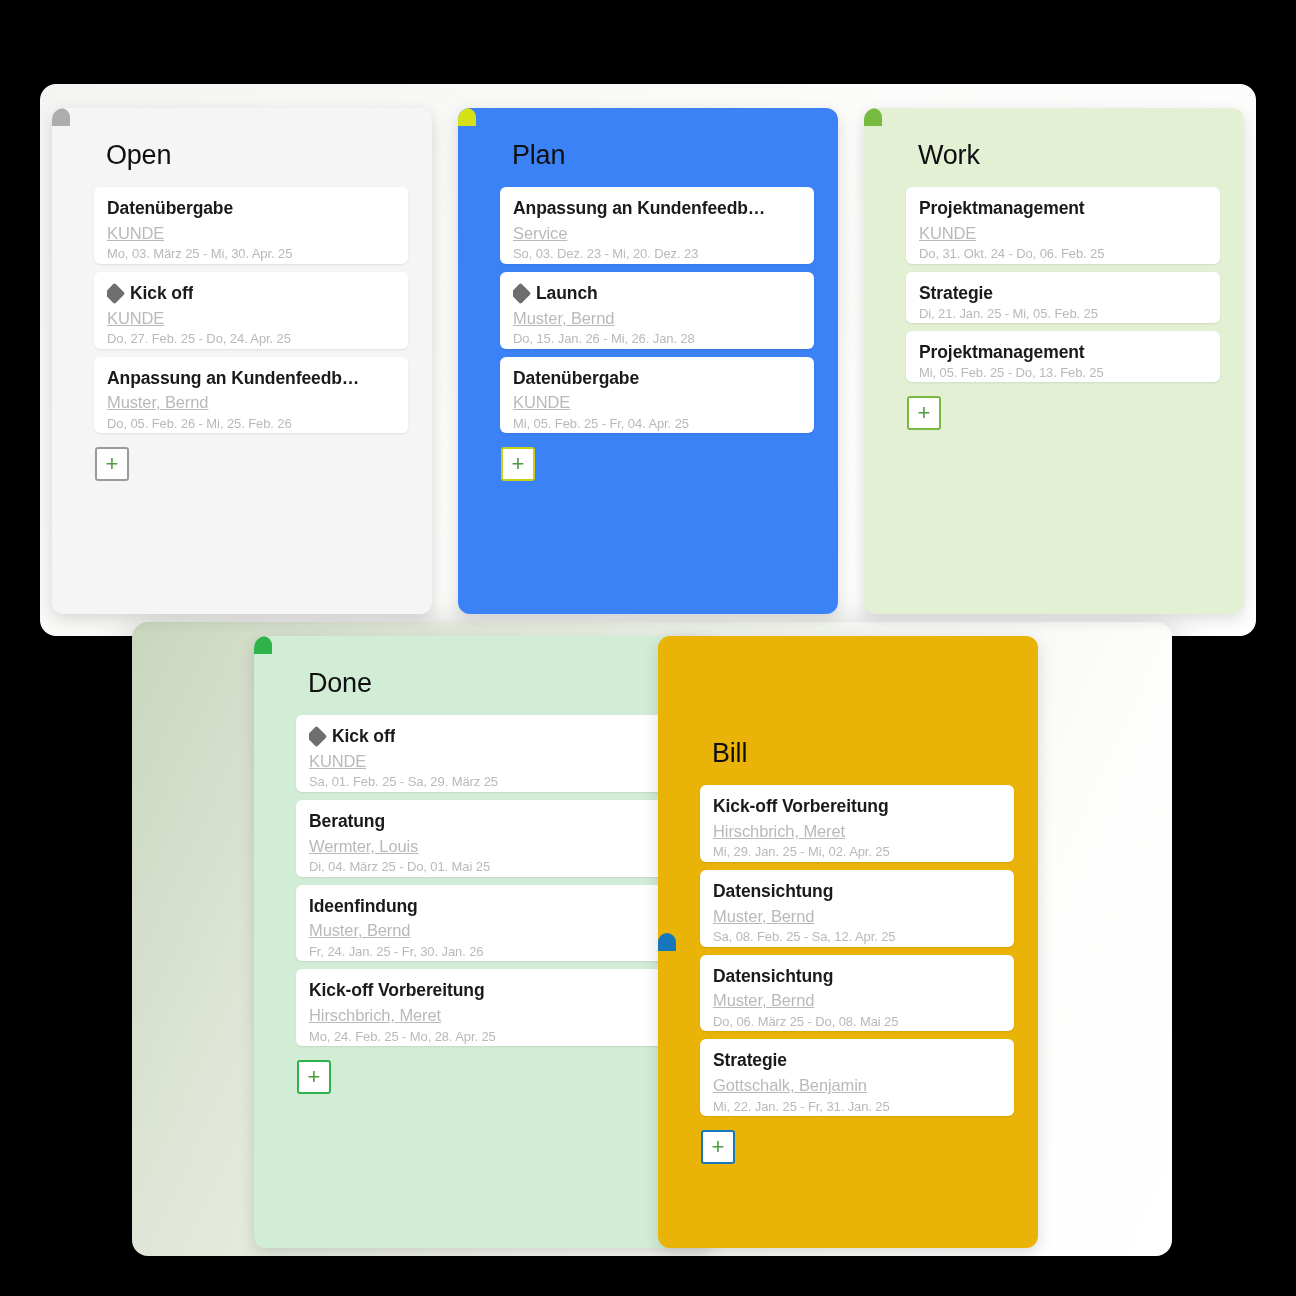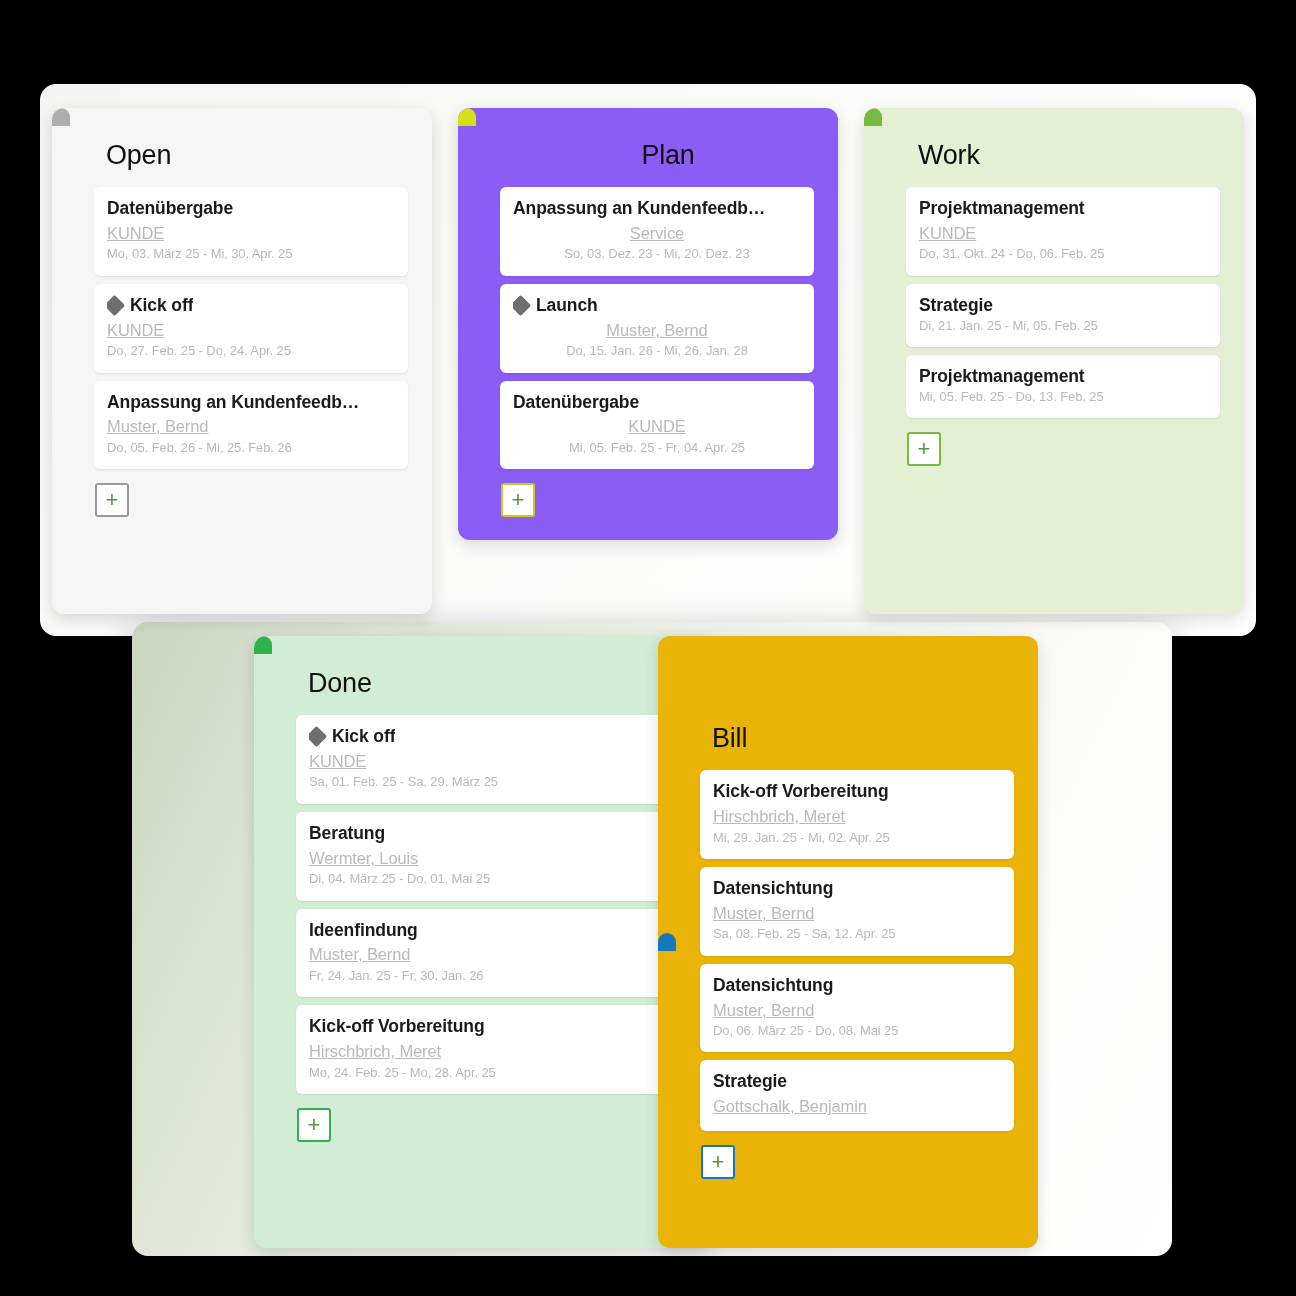--- a/index.html
+++ b/index.html
@@ -76,21 +76,21 @@
   
   .cards {
     display: flex;
     flex-direction: column;
     gap: 8px;
     padding: 0 10px;
   }
   .card {
     background: #ffffff;
     border-radius: 6px;
-    padding: 11px 13px 12px 13px;
+    padding: 11px 13px 0 13px;
     box-shadow: 0 1px 2px rgba(0,0,0,0.09);
   }
   .card-title {
     font-size: 17.5px;
     font-weight: 700;
     color: #1a1a1a;
     line-height: 1.25;
     letter-spacing: -0.1px;
     white-space: nowrap;
     overflow: hidden;
@@ -184,21 +184,21 @@
               <div class="card-title">
                 <span class="label">Anpassung an Kundenfeedb…</span>
               </div>
               <div class="card-sub">Muster, Bernd</div>
               <div class="card-dates">Do, 05. Feb. 26 - Mi, 25. Feb. 26</div>
             </div>
           </div>
           <div class="add-btn" style="border-color: rgb(154, 154, 154); color: rgb(78, 154, 63);">+</div>
         </div>
       </div>
-      <div class="column" style="left: 458px; top: 108px; width: 380px; height: 432px; background: #8b5cf6; text-align: center;">
+      <div class="column" style="left: 458px; top: 108px; width: 380px; height: 506px; background: #3b82f6;">
         <div class="col-topbar" style="background: rgb(214, 224, 23);"></div>
         <div class="col-body">
           <div class="col-title">Plan</div>
           <div class="cards">
             <div class="card">
               <div class="card-title">
                 <span class="label">Anpassung an Kundenfeedb…</span>
               </div>
               <div class="card-sub">Service</div>
               <div class="card-dates">So, 03. Dez. 23 - Mi, 20. Dez. 23</div>
@@ -312,20 +312,21 @@
                 <span class="label">Datensichtung</span>
               </div>
               <div class="card-sub">Muster, Bernd</div>
               <div class="card-dates">Do, 06. März 25 - Do, 08. Mai 25</div>
             </div>
             <div class="card">
               <div class="card-title">
                 <span class="label">Strategie</span>
               </div>
               <div class="card-sub">Gottschalk, Benjamin</div>
+              <div class="card-dates">Mi, 22. Jan. 25 - Fr, 31. Jan. 25</div>
             </div>
           </div>
           <div class="add-btn" style="border-color: rgb(22, 119, 189); color: rgb(78, 154, 63);">+</div>
         </div>
       </div>
     </div>
 
 </div>
 
 </body></html>

